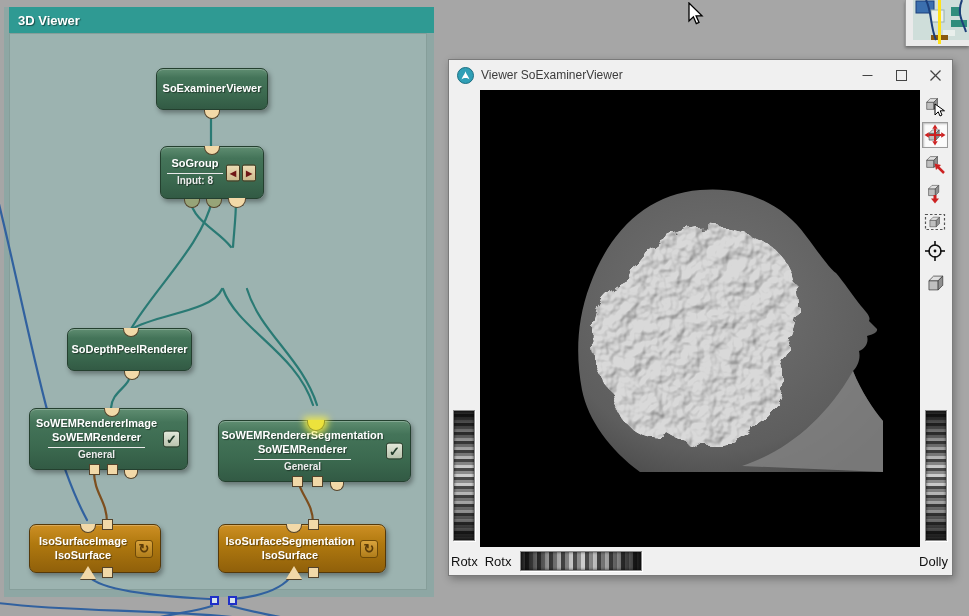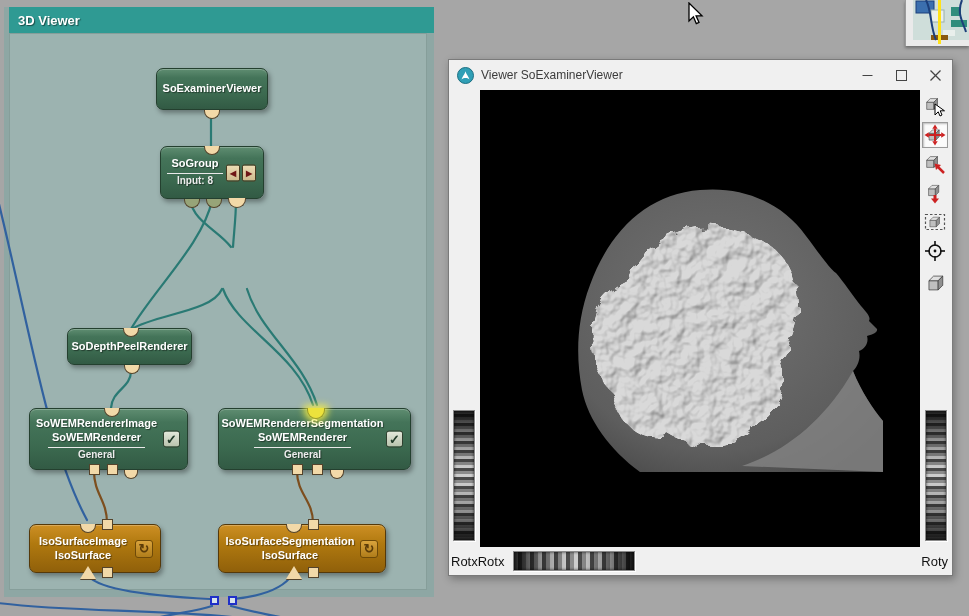--- a/index.html
+++ b/index.html
@@ -100,21 +100,21 @@
       repeating-linear-gradient(180deg,#cdcdcd 0 3px,#4a4a4a 3px 6px,#8c8c8c 6px 9px);
     box-shadow:inset 0 0 3px rgba(0,0,0,.8), 1px 1px 0 #fff; }
   .wheel-h { width:122px; height:20px; border:1px solid #8a8a8a;
     background:
       linear-gradient(90deg,rgba(0,0,0,.85),rgba(0,0,0,.3) 22%,rgba(0,0,0,0) 45%,rgba(0,0,0,0) 55%,rgba(0,0,0,.3) 78%,rgba(0,0,0,.85)),
       repeating-linear-gradient(90deg,#cdcdcd 0 4px,#4a4a4a 4px 8px,#8c8c8c 8px 12px);
     box-shadow:inset 0 0 3px rgba(0,0,0,.8), 1px 1px 0 #fff; }
   .vbottom { position:absolute; left:0; right:0; bottom:0; height:28px;
     display:flex; align-items:center; font-size:13px; color:#111;
     padding:0 4px 0 2px; }
-  .vbottom .labs { display:flex; }
+  .vbottom .labs { display:flex; gap:7px; }
   .vbottom .spacer { flex:1; }
 
   
   .minimap { position:absolute; left:905px; top:0; width:64px; height:46px;
     background:#eaeaea; z-index:4; border-left:1px solid #9a9a9a;
     box-shadow:0 2px 3px rgba(0,0,0,.35); }
 
   .cursor { position:absolute; left:688px; top:2px; z-index:9; }
 </style>
 </head>
@@ -175,40 +175,40 @@
       <div class="sw-btn">◀</div>
       <div class="sw-btn">▶</div>
     </div>
     <span class="half in" style="left:43px"></span>
     <span class="half out olive" style="left:23px"></span>
     <span class="half out olive" style="left:45px"></span>
     <span class="half out big" style="left:67px"></span>
   </div>
 
 
-  <div class="node green" style="left:67px;top:328px;width:125px;height:37px">
+  <div class="node green" style="left:67px;top:328px;width:125px;height:43px">
     <div class="nline">SoDepthPeelRenderer</div>
     <span class="half in" style="left:55px"></span>
     <span class="half out" style="left:56px"></span>
   </div>
 
   <div class="node green" style="left:29px;top:408px;width:159px;height:62px">
     <div class="shift-s">
       <div class="nline">SoWEMRendererImage</div>
       <div class="nline uline">SoWEMRenderer</div>
       <div class="nline small">General</div>
     </div>
     <div class="chk">✓</div>
     <span class="half in" style="left:74px"></span>
     <span class="sq out" style="left:59px"></span>
     <span class="sq out" style="left:77px"></span>
     <span class="half out" style="left:94px;width:14px"></span>
   </div>
 
-  <div class="node green" style="left:218px;top:408px;width:193px;height:62px">
+  <div class="node green" style="left:218px;top:420px;width:193px;height:62px">
     <div class="shift-s">
       <div class="nline">SoWEMRendererSegmentation</div>
       <div class="nline uline">SoWEMRenderer</div>
       <div class="nline small">General</div>
     </div>
     <div class="chk">✓</div>
     <span class="half in hl" style="left:88px"></span>
     <span class="sq out" style="left:73px"></span>
     <span class="sq out" style="left:93px"></span>
     <span class="half out" style="left:111px;width:14px"></span>
@@ -384,21 +384,21 @@
     <div class="wheel-v" style="left:4px;top:350px"></div>
     <div class="wheel-v" style="right:5px;top:350px"></div>
 
     <div class="vbottom">
       <div class="labs">
         <span>Rotx</span>
         <span>Rotx</span>
       </div>
       <div class="wheel-h" style="margin-left:9px"></div>
       <div class="spacer"></div>
-      <span>Roty</span>
+      <span>Dolly</span>
     </div>
   </div>
 
   <div class="minimap">
     <svg width="64" height="46">
       <rect x="7" y="0" width="57" height="40" fill="#cfdeda"></rect>
       <rect x="10" y="1" width="18" height="12" fill="#3b6fae" stroke="#1c3f7a"></rect>
       <rect x="25" y="10" width="13" height="12" fill="#e9efec" stroke="#9ab0ac"></rect>
       <rect x="45" y="7" width="10" height="9" fill="#2f8d7c"></rect>
       <rect x="45" y="20" width="16" height="7" fill="#2f8d7c"></rect>

